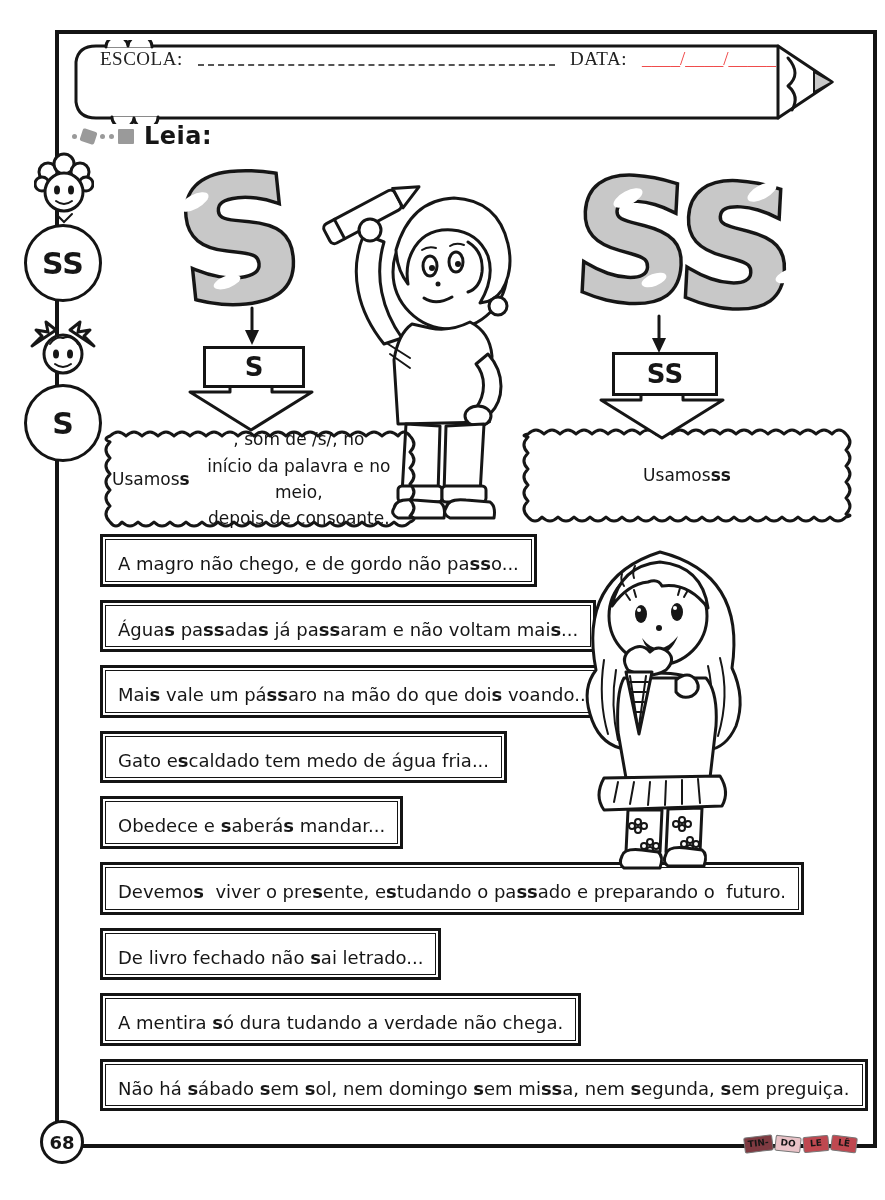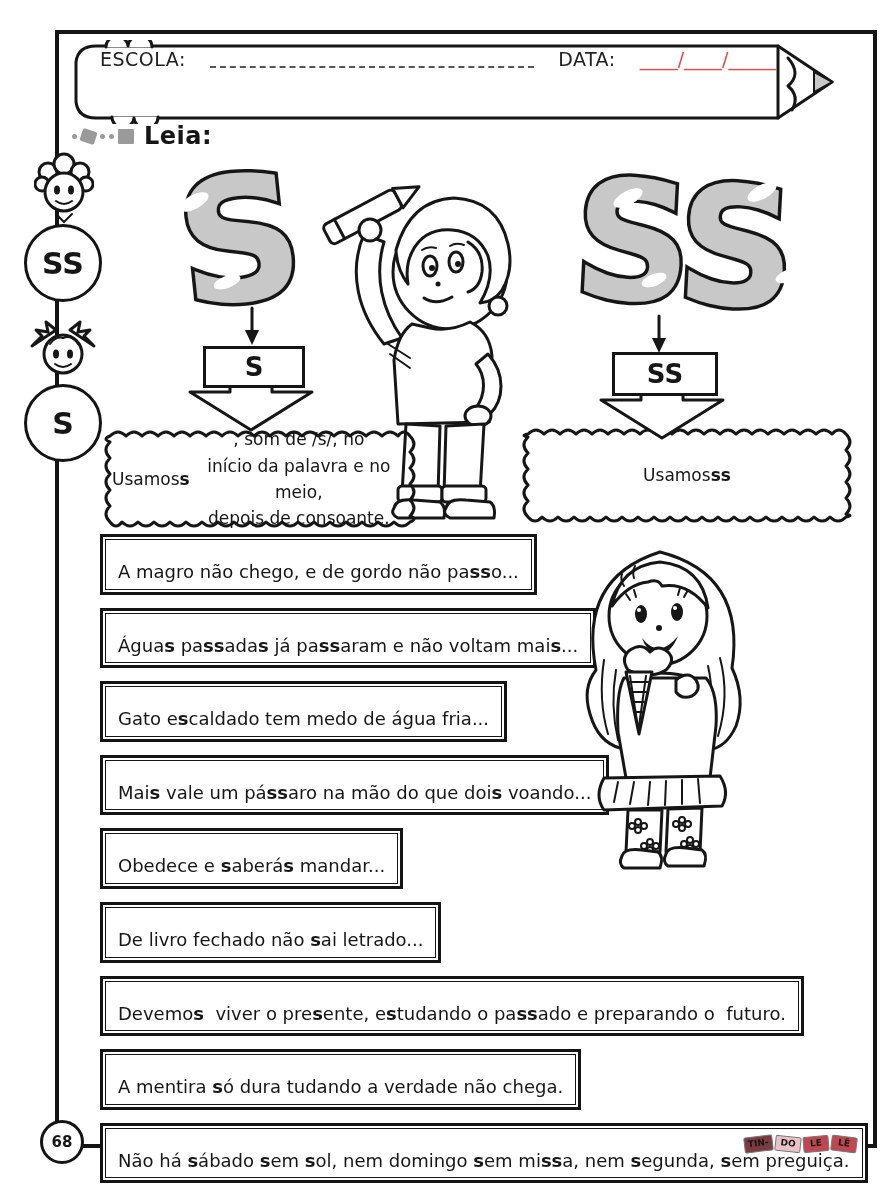--- a/index.html
+++ b/index.html
@@ -4,21 +4,21 @@
 <style>
   html,body{margin:0;padding:0;background:#e8e8e8;}
   .page{position:relative;width:885px;height:1200px;background:#fff;overflow:hidden;
         font-family:"DejaVu Sans","Liberation Sans",sans-serif;color:#161616;}
   .frame{position:absolute;left:55px;top:30px;width:814px;height:1110px;border:4px solid #141414;}
 
   
   .pencil{position:absolute;left:66px;top:40px;width:778px;height:84px;}
   .pencil svg{position:absolute;left:0;top:0;}
   .pencil .rows{position:absolute;left:34px;top:8px;width:676px;height:68px;display:flex;flex-direction:column;justify-content:space-between;}
-  .hrow{display:flex;align-items:center;gap:24px;font-size:19px;letter-spacing:.5px;color:#222;}
+  .hrow{display:flex;align-items:flex-start;gap:15px;font-size:19px;letter-spacing:.5px;color:#222;font-family:Liberation Serif, serif;}
   .fill-line{flex:1;border-bottom:2px dashed #555;height:16px;}
   .date-blanks{letter-spacing:0;color:#ef4444;}
 
   
   .leia{position:absolute;left:72px;top:122px;display:flex;align-items:center;gap:10px;}
   .leia-icon{display:flex;align-items:center;gap:4px;}
   .leia-icon .dot{width:5px;height:5px;border-radius:50%;background:#9a9a9a;}
   .leia-icon .tilt{width:15px;height:13px;background:#9a9a9a;transform:rotate(18deg);border-radius:2px;}
   .leia-icon .sq{width:16px;height:15px;background:#9a9a9a;border-radius:1px;}
   .leia-label{font-size:24px;font-weight:700;letter-spacing:.5px;}
@@ -41,26 +41,26 @@
 
   
   .wavy-box{position:absolute;}
   .wavy-box svg{position:absolute;left:0;top:0;}
   .wavy-text{position:absolute;left:8px;right:8px;top:6px;bottom:6px;display:flex;align-items:center;justify-content:center;
              text-align:center;font-size:17px;line-height:1.55;white-space:pre-line;}
 
   
   .sentences{position:absolute;left:100px;top:534px;display:flex;flex-direction:column;align-items:flex-start;gap:13px;}
   .sbox{border:3px solid #141414;padding:2px;background:#fff;}
-  .sbox .sin{border:1.5px solid #141414;padding:21px 12px 6px;font-size:18px;line-height:1.2;white-space:pre;}
+  .sbox .sin{border:1.5px solid #141414;padding:13px 12px 6px;font-size:18px;line-height:1.2;white-space:pre;}
   .b{font-weight:700;}
 
   
   .pagenum{position:absolute;left:40px;top:1120px;width:38px;height:38px;border:3px solid #141414;border-radius:50%;
-           background:#fff;display:flex;align-items:center;justify-content:center;font-size:15px;font-weight:700;z-index:3;}
+           background:#fff;display:flex;align-items:center;justify-content:center;font-size:18px;font-weight:700;z-index:3;}
   .logo{position:absolute;left:744px;top:1136px;display:flex;gap:2px;z-index:3;}
   .logo .blk{min-width:18px;padding:2px 3px;font-size:9px;font-weight:700;text-align:center;border-radius:2px;
              border:1px solid #777;line-height:1.1;}
   .logo .blk:nth-child(1){transform:rotate(-7deg);}
   .logo .blk:nth-child(2){transform:rotate(6deg);}
   .logo .blk:nth-child(3){transform:rotate(-5deg);}
   .logo .blk:nth-child(4){transform:rotate(7deg);}
 
   .lineart{stroke:#161616;fill:#fff;stroke-width:3;stroke-linecap:round;stroke-linejoin:round;}
   .ink{stroke:#161616;fill:none;stroke-width:3;stroke-linecap:round;stroke-linejoin:round;}
@@ -220,33 +220,33 @@
   </div>
 
   <div class="sentences">
     <div class="sbox">
         <div class="sin"><span>A magro não chego, e de gordo não pa</span><span class="b">ss</span><span>o...</span></div>
       </div>
     <div class="sbox">
         <div class="sin"><span>Água</span><span class="b">s</span><span> pa</span><span class="b">ss</span><span>ada</span><span class="b">s</span><span> já pa</span><span class="b">ss</span><span>aram e não voltam mai</span><span class="b">s</span><span>...</span></div>
       </div>
     <div class="sbox">
+        <div class="sin"><span>Mai</span><span class="b">s</span><span> vale um pá</span><span class="b">ss</span><span>aro na mão do que doi</span><span class="b">s</span><span> voando...</span></div>
+      </div>
+    <div class="sbox">
         <div class="sin"><span>Gato e</span><span class="b">s</span><span>caldado tem medo de água fria...</span></div>
       </div>
     <div class="sbox">
-        <div class="sin"><span>Mai</span><span class="b">s</span><span> vale um pá</span><span class="b">ss</span><span>aro na mão do que doi</span><span class="b">s</span><span> voando...</span></div>
-      </div>
-    <div class="sbox">
         <div class="sin"><span>Obedece e </span><span class="b">s</span><span>aberá</span><span class="b">s</span><span> mandar...</span></div>
       </div>
     <div class="sbox">
+        <div class="sin"><span>Devemo</span><span class="b">s</span><span>  viver o pre</span><span class="b">s</span><span>ente, e</span><span class="b">s</span><span>tudando o pa</span><span class="b">ss</span><span>ado e preparando o  futuro.</span></div>
+      </div>
+    <div class="sbox">
         <div class="sin"><span>De livro fechado não </span><span class="b">s</span><span>ai letrado...</span></div>
-      </div>
-    <div class="sbox">
-        <div class="sin"><span>Devemo</span><span class="b">s</span><span>  viver o pre</span><span class="b">s</span><span>ente, e</span><span class="b">s</span><span>tudando o pa</span><span class="b">ss</span><span>ado e preparando o  futuro.</span></div>
       </div>
     <div class="sbox">
         <div class="sin"><span>A mentira </span><span class="b">s</span><span>ó dura tudando a verdade não chega.</span></div>
       </div>
     <div class="sbox">
         <div class="sin"><span>Não há </span><span class="b">s</span><span>ábado </span><span class="b">s</span><span>em </span><span class="b">s</span><span>ol, nem domingo </span><span class="b">s</span><span>em mi</span><span class="b">ss</span><span>a, nem </span><span class="b">s</span><span>egunda, </span><span class="b">s</span><span>em preguiça.</span></div>
       </div>
   </div>
 
   <svg style="position:absolute;left:538px;top:520px" width="245" height="352" viewBox="0 0 245 352">

